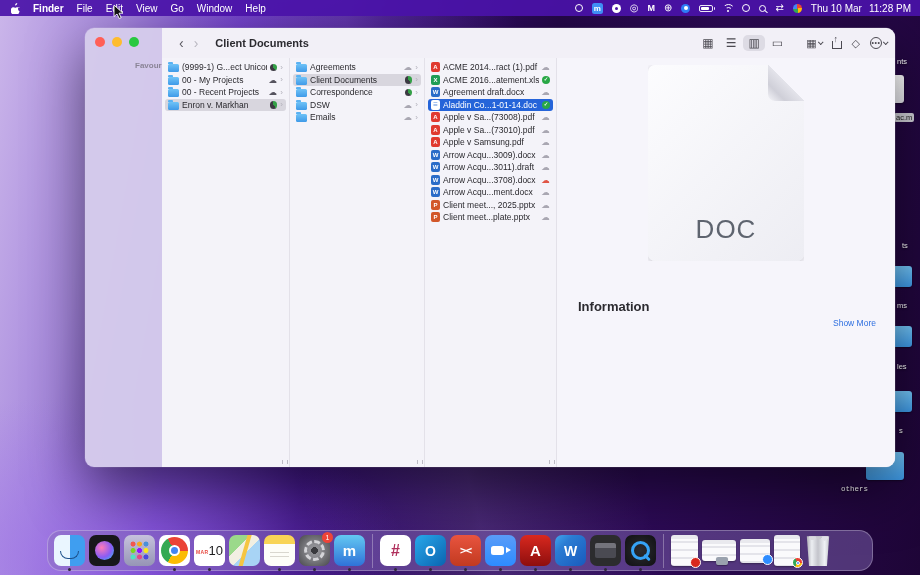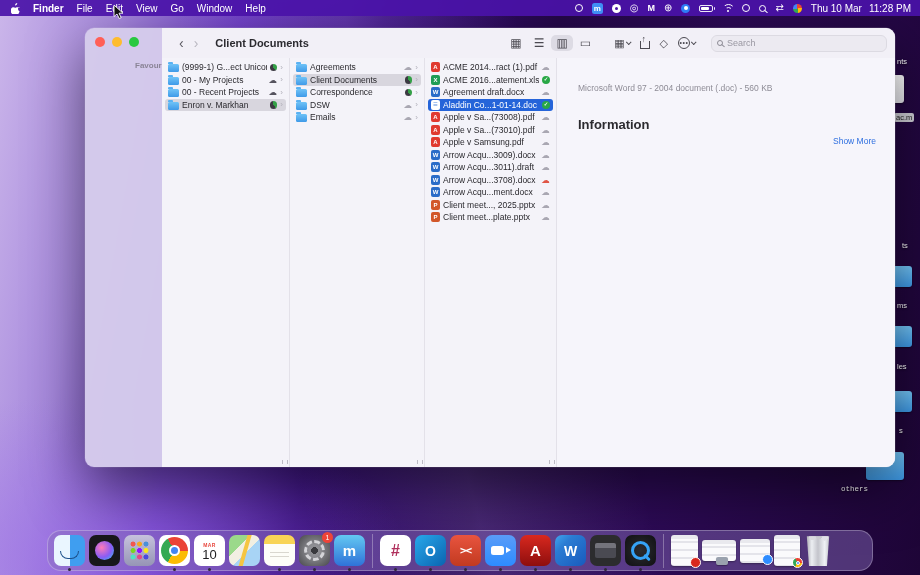--- a/index.html
+++ b/index.html
@@ -151,21 +151,21 @@
       radial-gradient(circle at 16% 50%,#7ed321 2.2px,transparent 2.8px),
       radial-gradient(circle at 50% 50%,#9013fe 2.2px,transparent 2.8px),
       radial-gradient(circle at 84% 50%,#f8e71c 2.2px,transparent 2.8px),
       radial-gradient(circle at 16% 84%,#50e3c2 2.2px,transparent 2.8px),
       radial-gradient(circle at 50% 84%,#e0498a 2.2px,transparent 2.8px),
       radial-gradient(circle at 84% 84%,#4a4ae0 2.2px,transparent 2.8px); }
   .app-chrome{ background:#fff; }
   .app-chrome::before{ content:""; position:absolute; inset:2px; border-radius:50%;
     background:conic-gradient(from -30deg,#ea4335 0 120deg,#fbbc05 120deg 240deg,#34a853 240deg 360deg); }
   .app-chrome::after{ content:""; position:absolute; inset:10px; border-radius:50%; background:#4285f4; border:2.5px solid #fff; }
-  .app-calendar{ background:#fff; flex-direction:column; }
+  .app-calendar{ background:#fff; flex-direction:row;border-radius:6px; }
   .cal-mon{ font-size:5px; font-weight:700; color:#e8483f; letter-spacing:.4px; margin-top:2px; }
   .cal-day{ font-size:13px; color:#1d1d1f; line-height:1.05; }
   .app-maps{ background:linear-gradient(135deg,#9bd98a 0 35%,#f2efe2 35% 55%,#a8d4f5 55% 100%); overflow:hidden; }
   .app-maps::after{ content:""; position:absolute; left:14px; top:-2px; width:4px; height:36px; background:#f5c542; transform:rotate(16deg); }
   .app-notes{ background:linear-gradient(180deg,#f8d456 0 30%,#fdfdf8 30% 100%); }
   .app-notes::after{ content:""; position:absolute; left:6px; right:6px; top:14px; height:11px;
     background:repeating-linear-gradient(180deg,transparent 0 3px,#d9d7cf 3px 4px); }
   .app-settings{ background:radial-gradient(circle,#8e8e93 25%,#48484c 100%); }
   .app-settings::after{ content:""; width:15px; height:15px; border:3px dashed #d4d4d8; border-radius:50%;
     background:radial-gradient(circle,#3a3a3e 32%,transparent 34%); }
@@ -304,24 +304,20 @@
           <span class="abtn">▦<span class="chev-dn"></span></span>
           <span class="abtn">
               <span class="share-ic"></span>
             </span>
           <span class="abtn">◇</span>
           <span class="abtn">
               <span class="more-ic">•••</span>
               <span class="chev-dn"></span>
             </span>
         </div>
-        <div class="searchbox">
-          <span class="mag2"></span>
-          <input type="text" placeholder="Search" style="">
-        </div>
       </div>
 
       <div class="cols">
         <div class="col col1">
 
             <div class="row">
               <span class="ficon icon-folder"></span>
               <span class="rlabel">(9999-1) G...ect Unicorn</span>
               <span class="badge badge-sync"></span>
               <span class="chev">›</span>
@@ -460,25 +456,27 @@
             </div>
 
             <div class="row">
               <span class="fi icon-pptx"></span>
               <span class="rlabel">Client meet...plate.pptx</span>
               <span class="badge badge-cloud"></span>
             </div>
           </div>
 
         <div class="preview">
+          <div class="thumb">
+            <span class="thumb-label">DOC</span>
+          </div>
           <div class="fold" style="position:relative; width:156px; height:0;">
               <span style="position:absolute; top:-196px; right:0;" class="fold"></span>
             </div>
           <div class="pv-text">
-            <div class="pv-meta">Microsoft Word 97 - 2004 document (.doc) - 560 KB</div>
             <div class="pv-inforow">
               <span class="pv-info">Information</span>
               <span class="pv-more">Show More</span>
             </div>
           </div>
         </div>
       </div>
     </div>
   </div>
 

